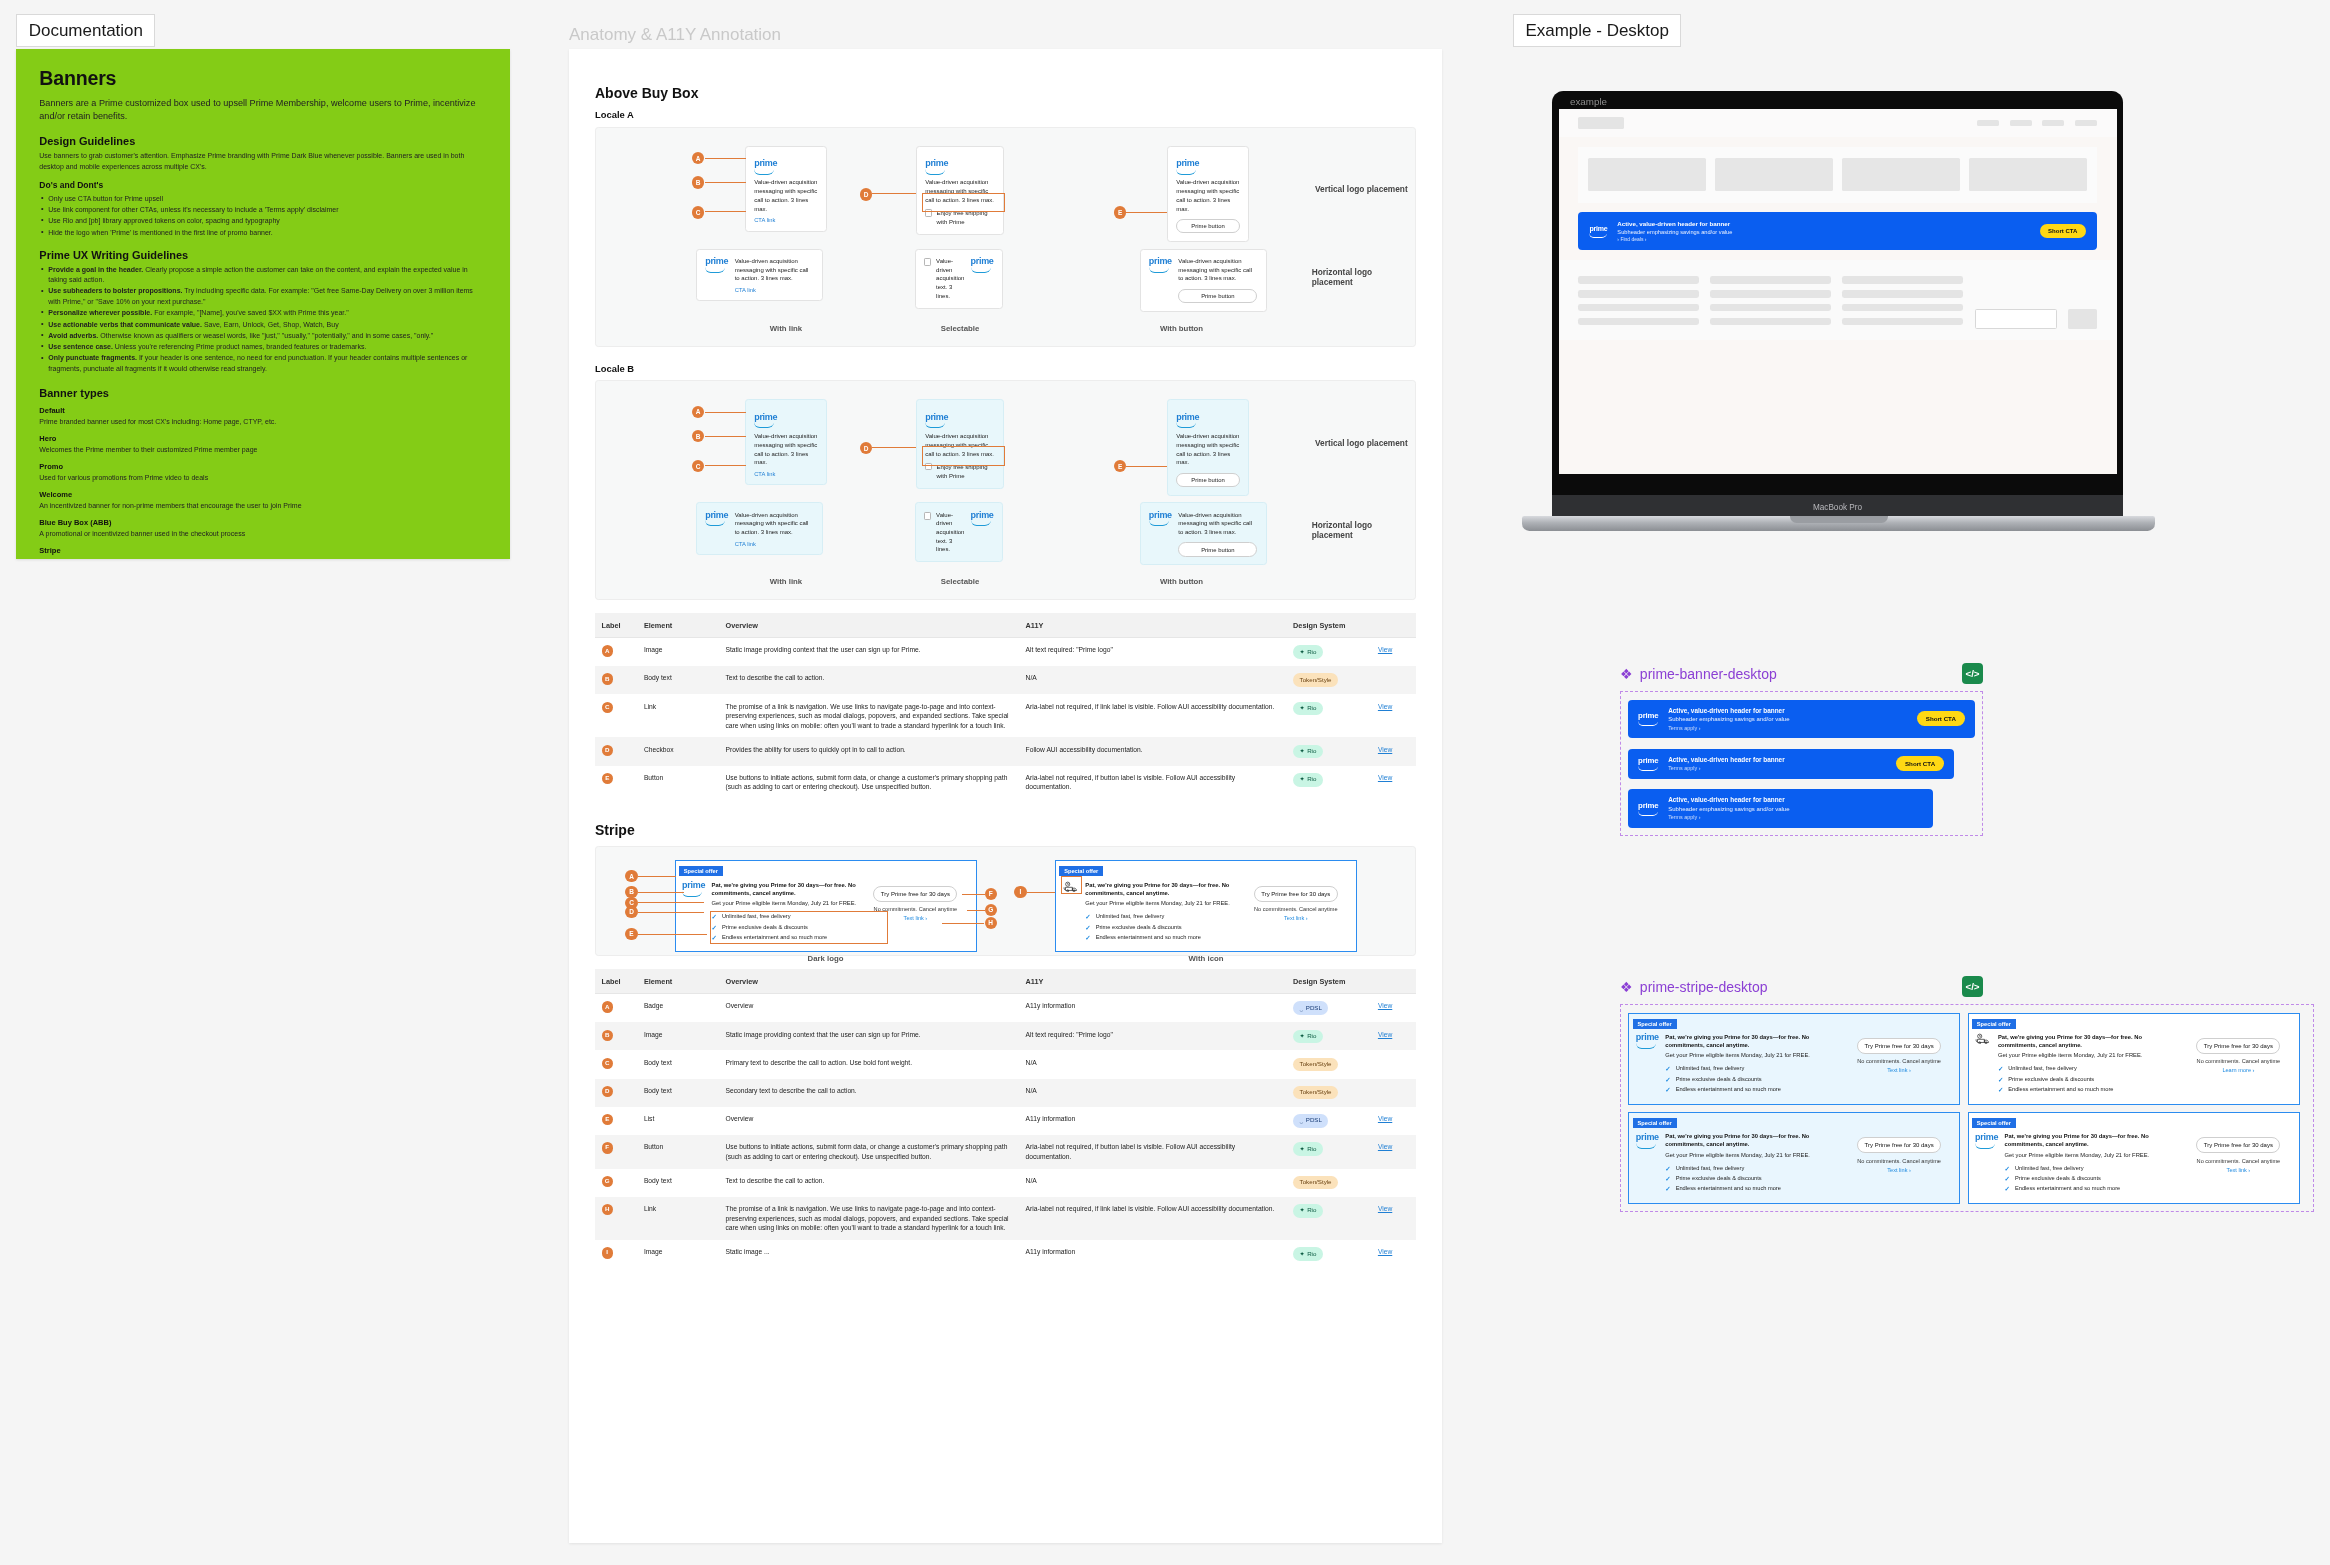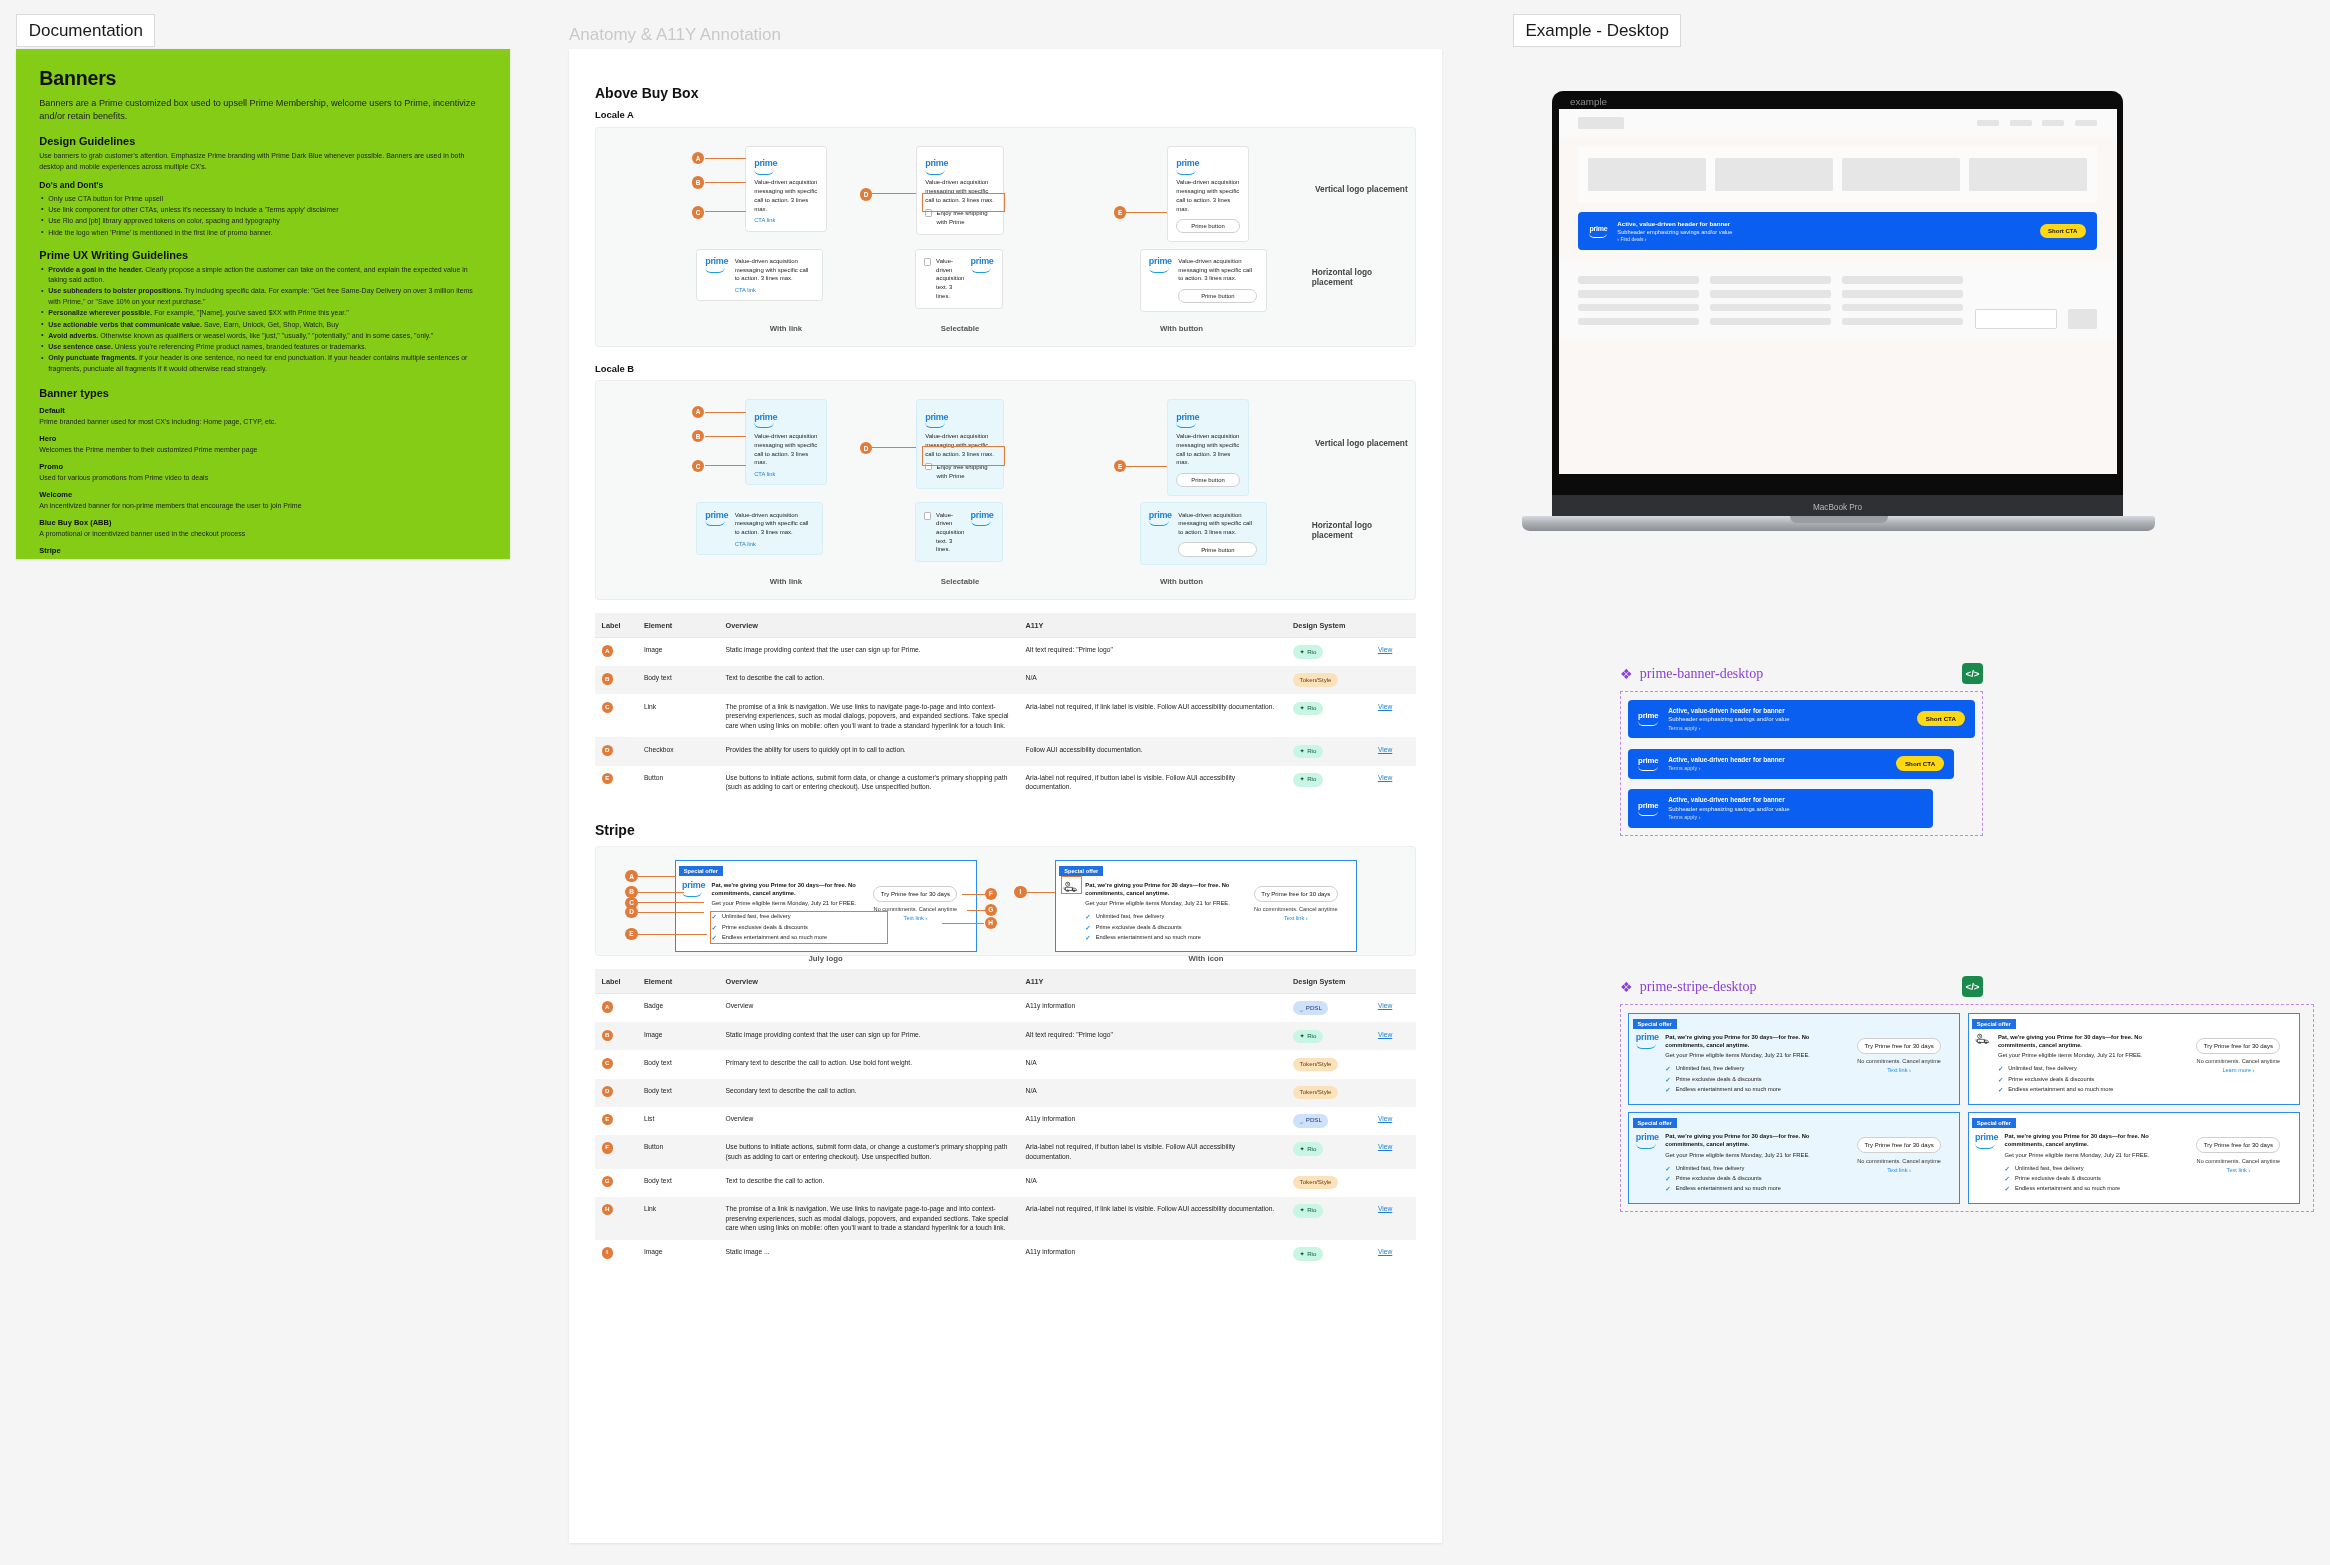--- a/index.html
+++ b/index.html
@@ -196,21 +196,21 @@
   .vp-cta { margin-left:auto; background:#ffd814; color:#111; font-size:6px; font-weight:700; padding:4.1px 8.2px; border-radius:11.4px; }
   .vp-lower { background:#fafafa; margin-top:9.8px; padding:16.3px 19.6px 11.4px; display:flex; gap:11.4px; align-items:flex-start; }
   .vp-lower .col { flex:1; display:flex; flex-direction:column; gap:6.5px; }
   .vp-lower .col i { display:block; height:7.3px; background:#e4e4e4; border-radius:2.4px; }
   .vp-lower .box { width:82px; height:19.6px; border:0.8px solid #d8d8d8; background:#fff; border-radius:1.6px; margin-top:33px; }
   .vp-lower .sq { width:29px; height:19.6px; background:#e4e4e4; border-radius:1.6px; margin-top:33px; }
 
   
   .comp-title { display:flex; align-items:center; gap:7.3px; }
   .comp-title .gem { color:#8b3fd4; font-size:14px; line-height:1; }
-  .comp-title .name { color:#8b3fd4; font-size:14px;font-family:Liberation Serif, serif; }
+  .comp-title .name { color:#8b3fd4; font-size:14px; }
   .code-badge {
     margin-left:auto; width:21px; height:21px; background:#1a8a4c; border-radius:4.1px;
     color:#fff; font-size:9.8px; display:flex; align-items:center; justify-content:center; font-weight:700;
   }
   .dashed-wrap { border:0.8px dashed #c08ae8; padding:7.3px; margin-top:7.3px; }
 
   .blue-banner { background:#0a5ef0; border-radius:4.1px; display:flex; align-items:center; padding:7.3px 9.8px; gap:9.8px; }
   .blue-banner .pl { color:#fff; font-weight:700; font-size:7.8px; letter-spacing:-0.2px; flex:none; }
   .blue-banner .pl .smile { display:block;width:19.6px;height:4.9px;margin-top:0.8px;border-bottom:1.2px solid #fff;border-radius:0 0 11.4px 11.4px;transform:skewX(-6deg); }
   .blue-banner h5 { font-size:6.4px; color:#fff; font-weight:700; }
@@ -578,21 +578,21 @@
             <div class="txt-link">Text link ›</div>
           </div>
         </div>
       </div>
       <div class="marker" style="left:369px;top:29px;">F</div>
       <div class="leader" style="left:346px;top:35px;width:23px;"></div>
       <div class="marker" style="left:369px;top:45px;">G</div>
       <div class="leader" style="left:351px;top:51px;width:18px;"></div>
       <div class="marker" style="left:369px;top:58px;">H</div>
       <div class="leader" style="left:326px;top:64px;width:42px;"></div>
-      <div class="spec-caption" style="position:absolute;left:59px;top:95px;width:302px;">July logo</div>
+      <div class="spec-caption" style="position:absolute;left:59px;top:95px;width:302px;">Dark logo</div>
     </div>
 
     <div style="position:absolute;left:416px;top:11.4px;width:392px;">
       <div class="marker" style="left:2.4px;top:27px;">I</div>
       <div class="leader" style="left:14.7px;top:33px;width:28.6px;"></div>
       <div class="stripe-card" style="position:absolute;left:43px;top:1.6px;width:302px;">
         <span class="badge-special">Special offer</span>
         <div class="stripe-body">
           <svg class="truck-icon" viewBox="0 0 26 18" fill="none" stroke="#222" stroke-width="1.1">
             <circle cx="7.5" cy="5" r="3.3"></circle>

